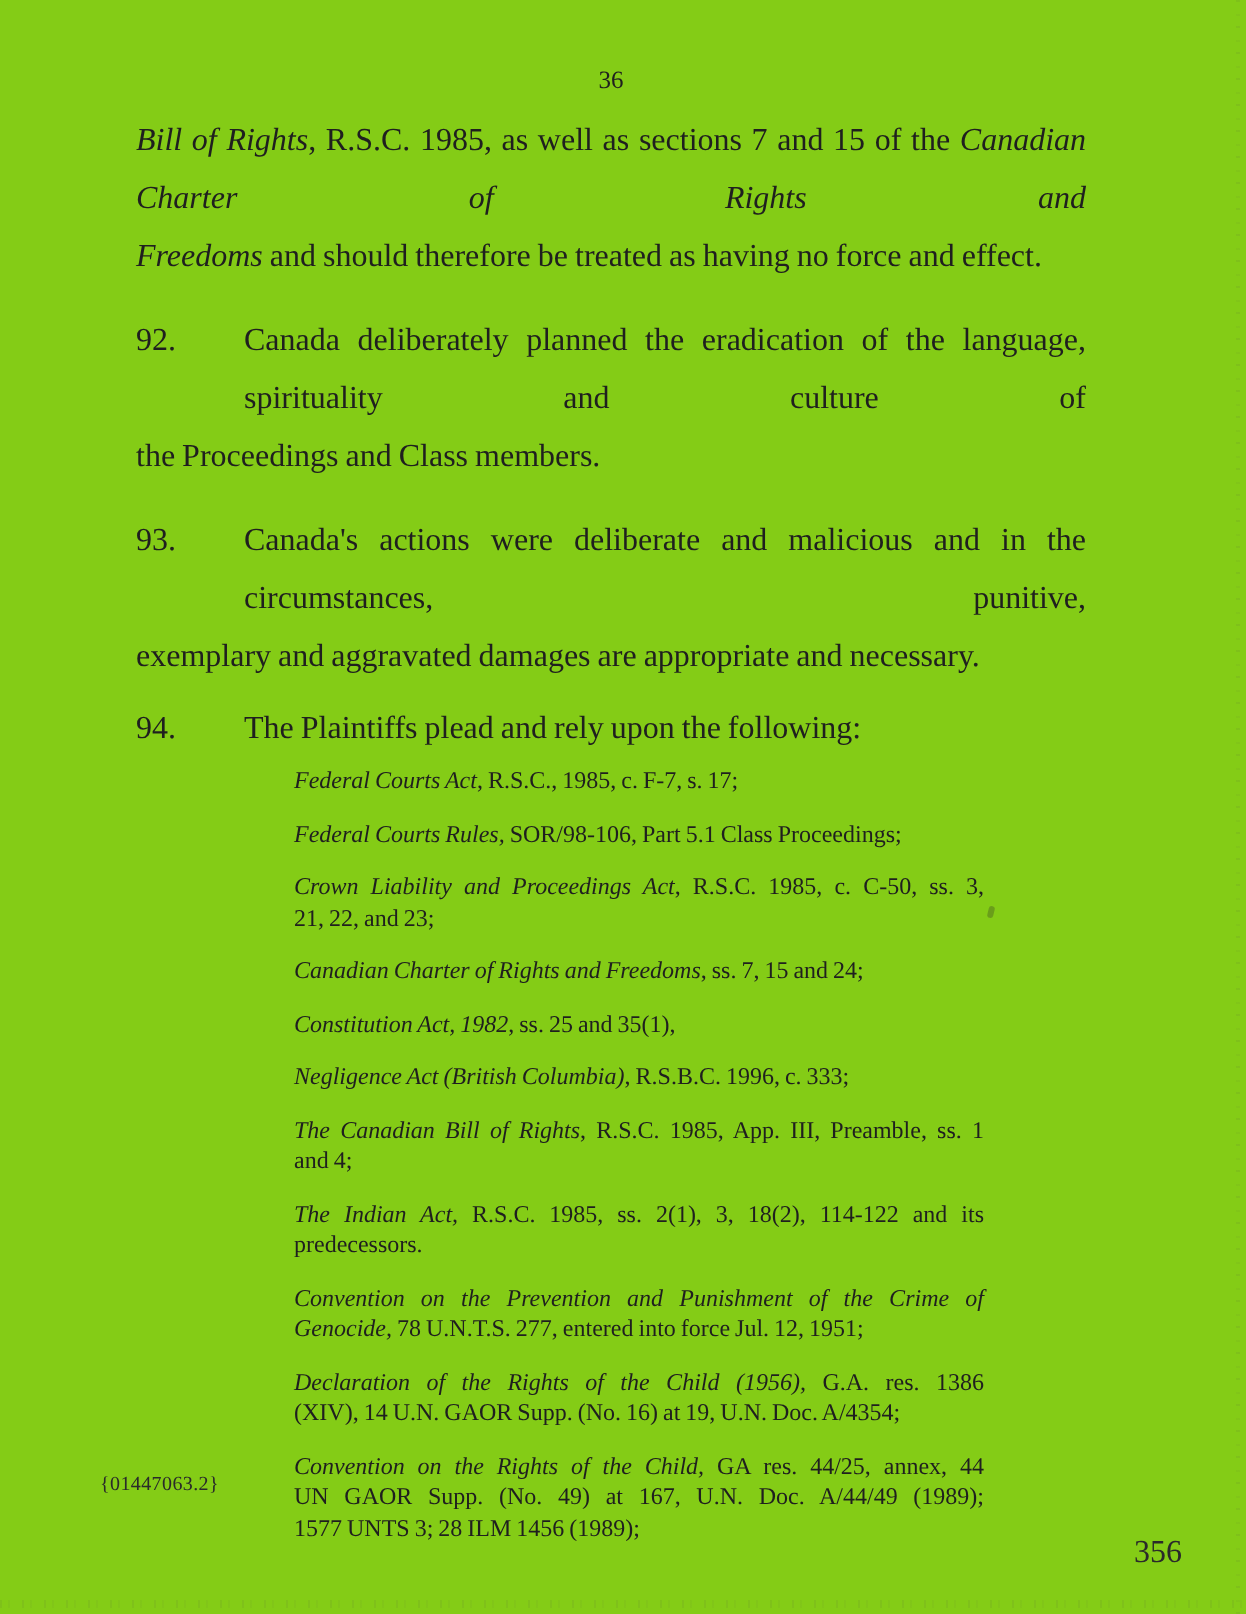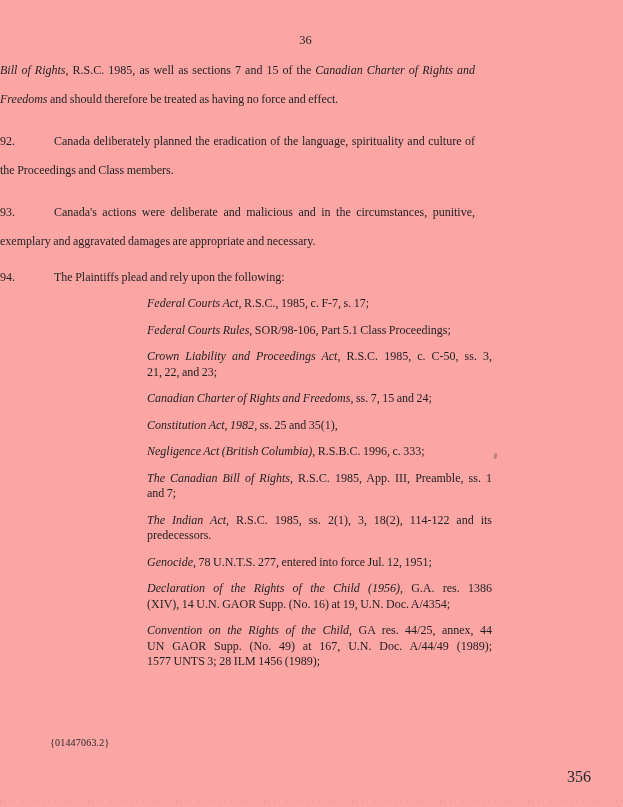--- a/index.html
+++ b/index.html
@@ -24,22 +24,23 @@
   #doc-body > :nth-child(2){margin-top:13px;}
   #doc-body > :nth-child(3){margin-top:13px;}
   #doc-body > :nth-child(4){margin-top:7px;}
   #doc-body > :nth-child(5){margin-top:4px;}
   .cite + .cite{margin-top:11px;}
   .cite-heading{margin-top:30px;}
   .cite-heading + .cite{margin-top:11px;}
 
   .para{
     position:relative;
+    margin-left:68px;
     width:475px;
-    font-size:12px;
+    font-size:16px;
     line-height:29px;
     word-spacing:-0.5px;
   }
   .pnum{position:absolute;left:0;top:0;}
   .line{text-align:justify;}
   .line.jl{text-align-last:justify;}
   .para .line.indent{padding-left:54px;}
 
   .cite{
     margin-left:147px;
@@ -82,21 +83,21 @@
   }
   .speck{
     position:absolute;left:494px;top:453px;width:3px;height:6px;
     background:rgba(40,40,40,.28);
     border-radius:2px;transform:rotate(14deg);
   }
 </style>
 </head>
 <body>
 
-<div class="page" style="background: #fca5a5; color: rgb(31, 31, 31);">
+<div class="page" style="background: #84cc16; color: rgb(31, 31, 31);">
   <div class="page-head">36</div>
 
   <div id="doc-body">
       <div class="para">
         <div class="line jl"><i>Bill of Rights</i><span>, R.S.C. 1985, as well as sections 7 and 15 of the </span><i>Canadian Charter of Rights and</i></div>
         <div class="line"><i>Freedoms</i><span> and should therefore be treated as having no force and effect.</span></div>
       </div>
       <div class="para">
         <span class="pnum">92.</span>
         <div class="line jl indent"><span>Canada deliberately planned the eradication of the language, spirituality and culture of</span></div>
@@ -125,27 +126,28 @@
         <div class="line"><i>Canadian Charter of Rights and Freedoms</i><span>, ss. 7, 15 and 24;</span></div>
       </div>
       <div class="cite">
         <div class="line"><i>Constitution Act, 1982</i><span>, ss. 25 and 35(1),</span></div>
       </div>
       <div class="cite">
         <div class="line"><i>Negligence Act (British Columbia)</i><span>, R.S.B.C. 1996, c. 333;</span></div>
       </div>
       <div class="cite">
         <div class="line jl"><i>The Canadian Bill of Rights</i><span>, R.S.C. 1985, App. III, Preamble, ss. 1</span></div>
-        <div class="line"><span>and 7;</span></div>
+        <div class="line"><span>and 4;</span></div>
       </div>
       <div class="cite">
         <div class="line jl"><i>The Indian Act,</i><span> R.S.C. 1985, ss. 2(1), 3, 18(2), 114-122 and its</span></div>
         <div class="line"><span>predecessors.</span></div>
       </div>
       <div class="cite">
+        <div class="line jl"><i>Convention on the Prevention and Punishment of the Crime of</i></div>
         <div class="line"><i>Genocide,</i><span> 78 U.N.T.S. 277, entered into force Jul. 12, 1951;</span></div>
       </div>
       <div class="cite">
         <div class="line jl"><i>Declaration of the Rights of the Child (1956),</i><span> G.A. res. 1386</span></div>
         <div class="line"><span>(XIV), 14 U.N. GAOR Supp. (No. 16) at 19, U.N. Doc. A/4354;</span></div>
       </div>
       <div class="cite">
         <div class="line jl"><i>Convention on the Rights of the Child,</i><span> GA res. 44/25, annex, 44</span></div>
         <div class="line jl"><span>UN GAOR Supp. (No. 49) at 167, U.N. Doc. A/44/49 (1989);</span></div>
         <div class="line"><span>1577 UNTS 3; 28 ILM 1456 (1989);</span></div>

